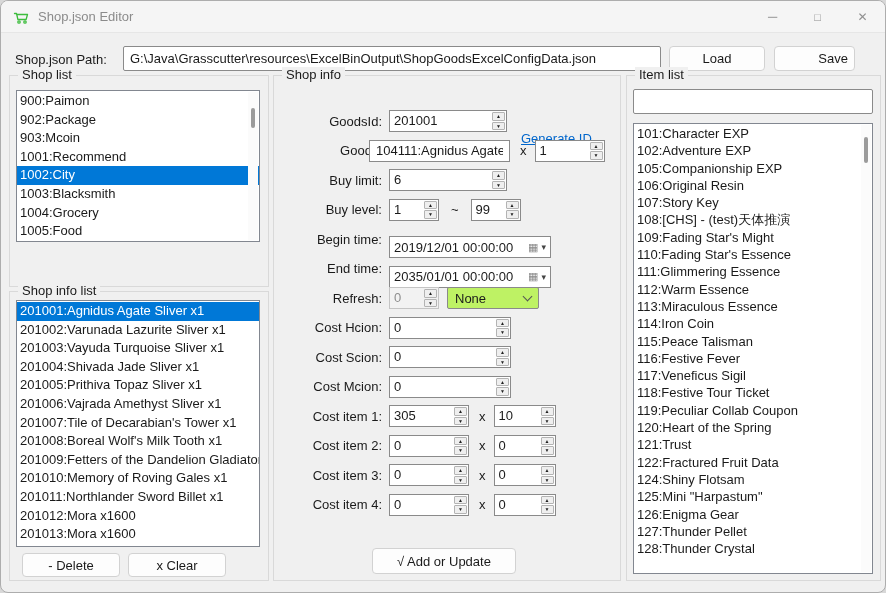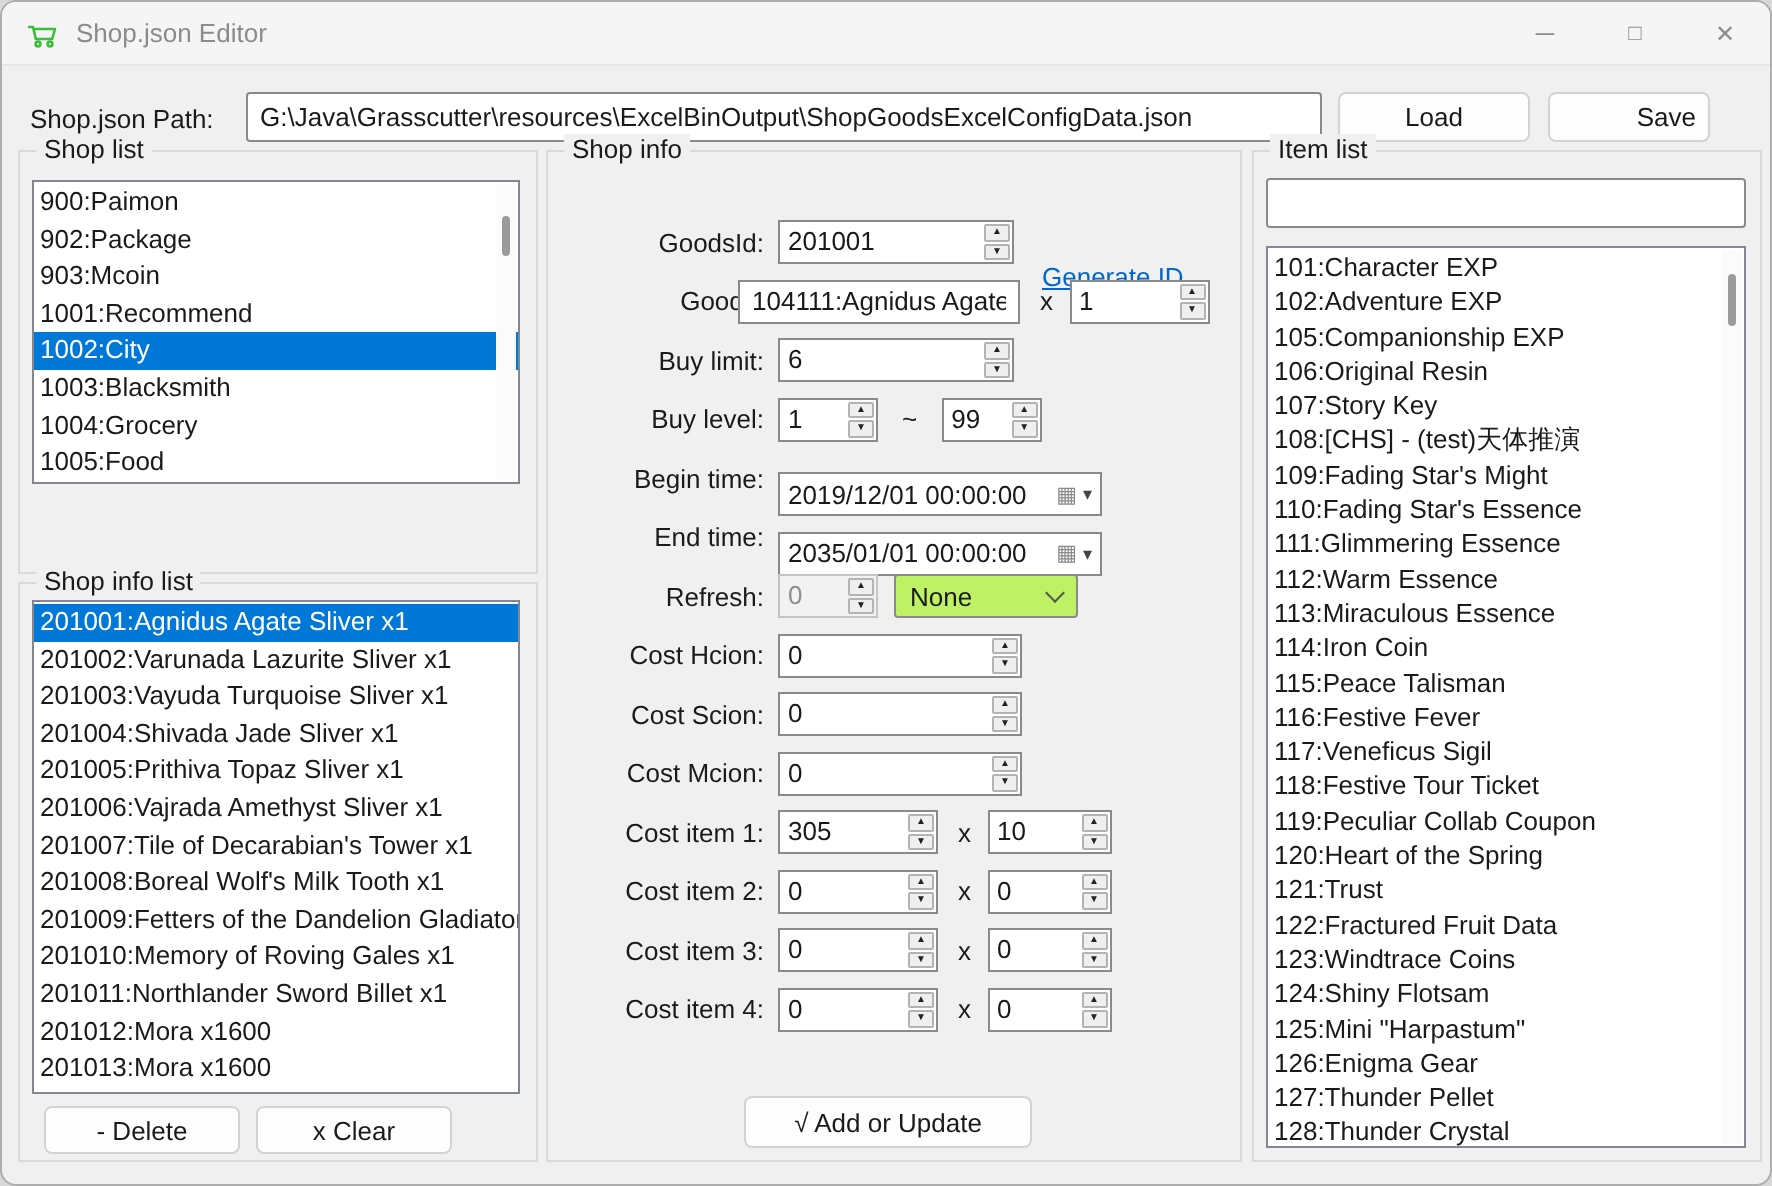--- a/index.html
+++ b/index.html
@@ -375,21 +375,20 @@
         <div class="li">113:Miraculous Essence</div>
         <div class="li">114:Iron Coin</div>
         <div class="li">115:Peace Talisman</div>
         <div class="li">116:Festive Fever</div>
         <div class="li">117:Veneficus Sigil</div>
         <div class="li">118:Festive Tour Ticket</div>
         <div class="li">119:Peculiar Collab Coupon</div>
         <div class="li">120:Heart of the Spring</div>
         <div class="li">121:Trust</div>
         <div class="li">122:Fractured Fruit Data</div>
-        <div class="li">123:Windtrace Coins</div>
         <div class="li">124:Shiny Flotsam</div>
         <div class="li">125:Mini "Harpastum"</div>
         <div class="li">126:Enigma Gear</div>
         <div class="li">127:Thunder Pellet</div>
         <div class="li">128:Thunder Crystal</div>
       </div>
   </div>
 
 </div>
 

